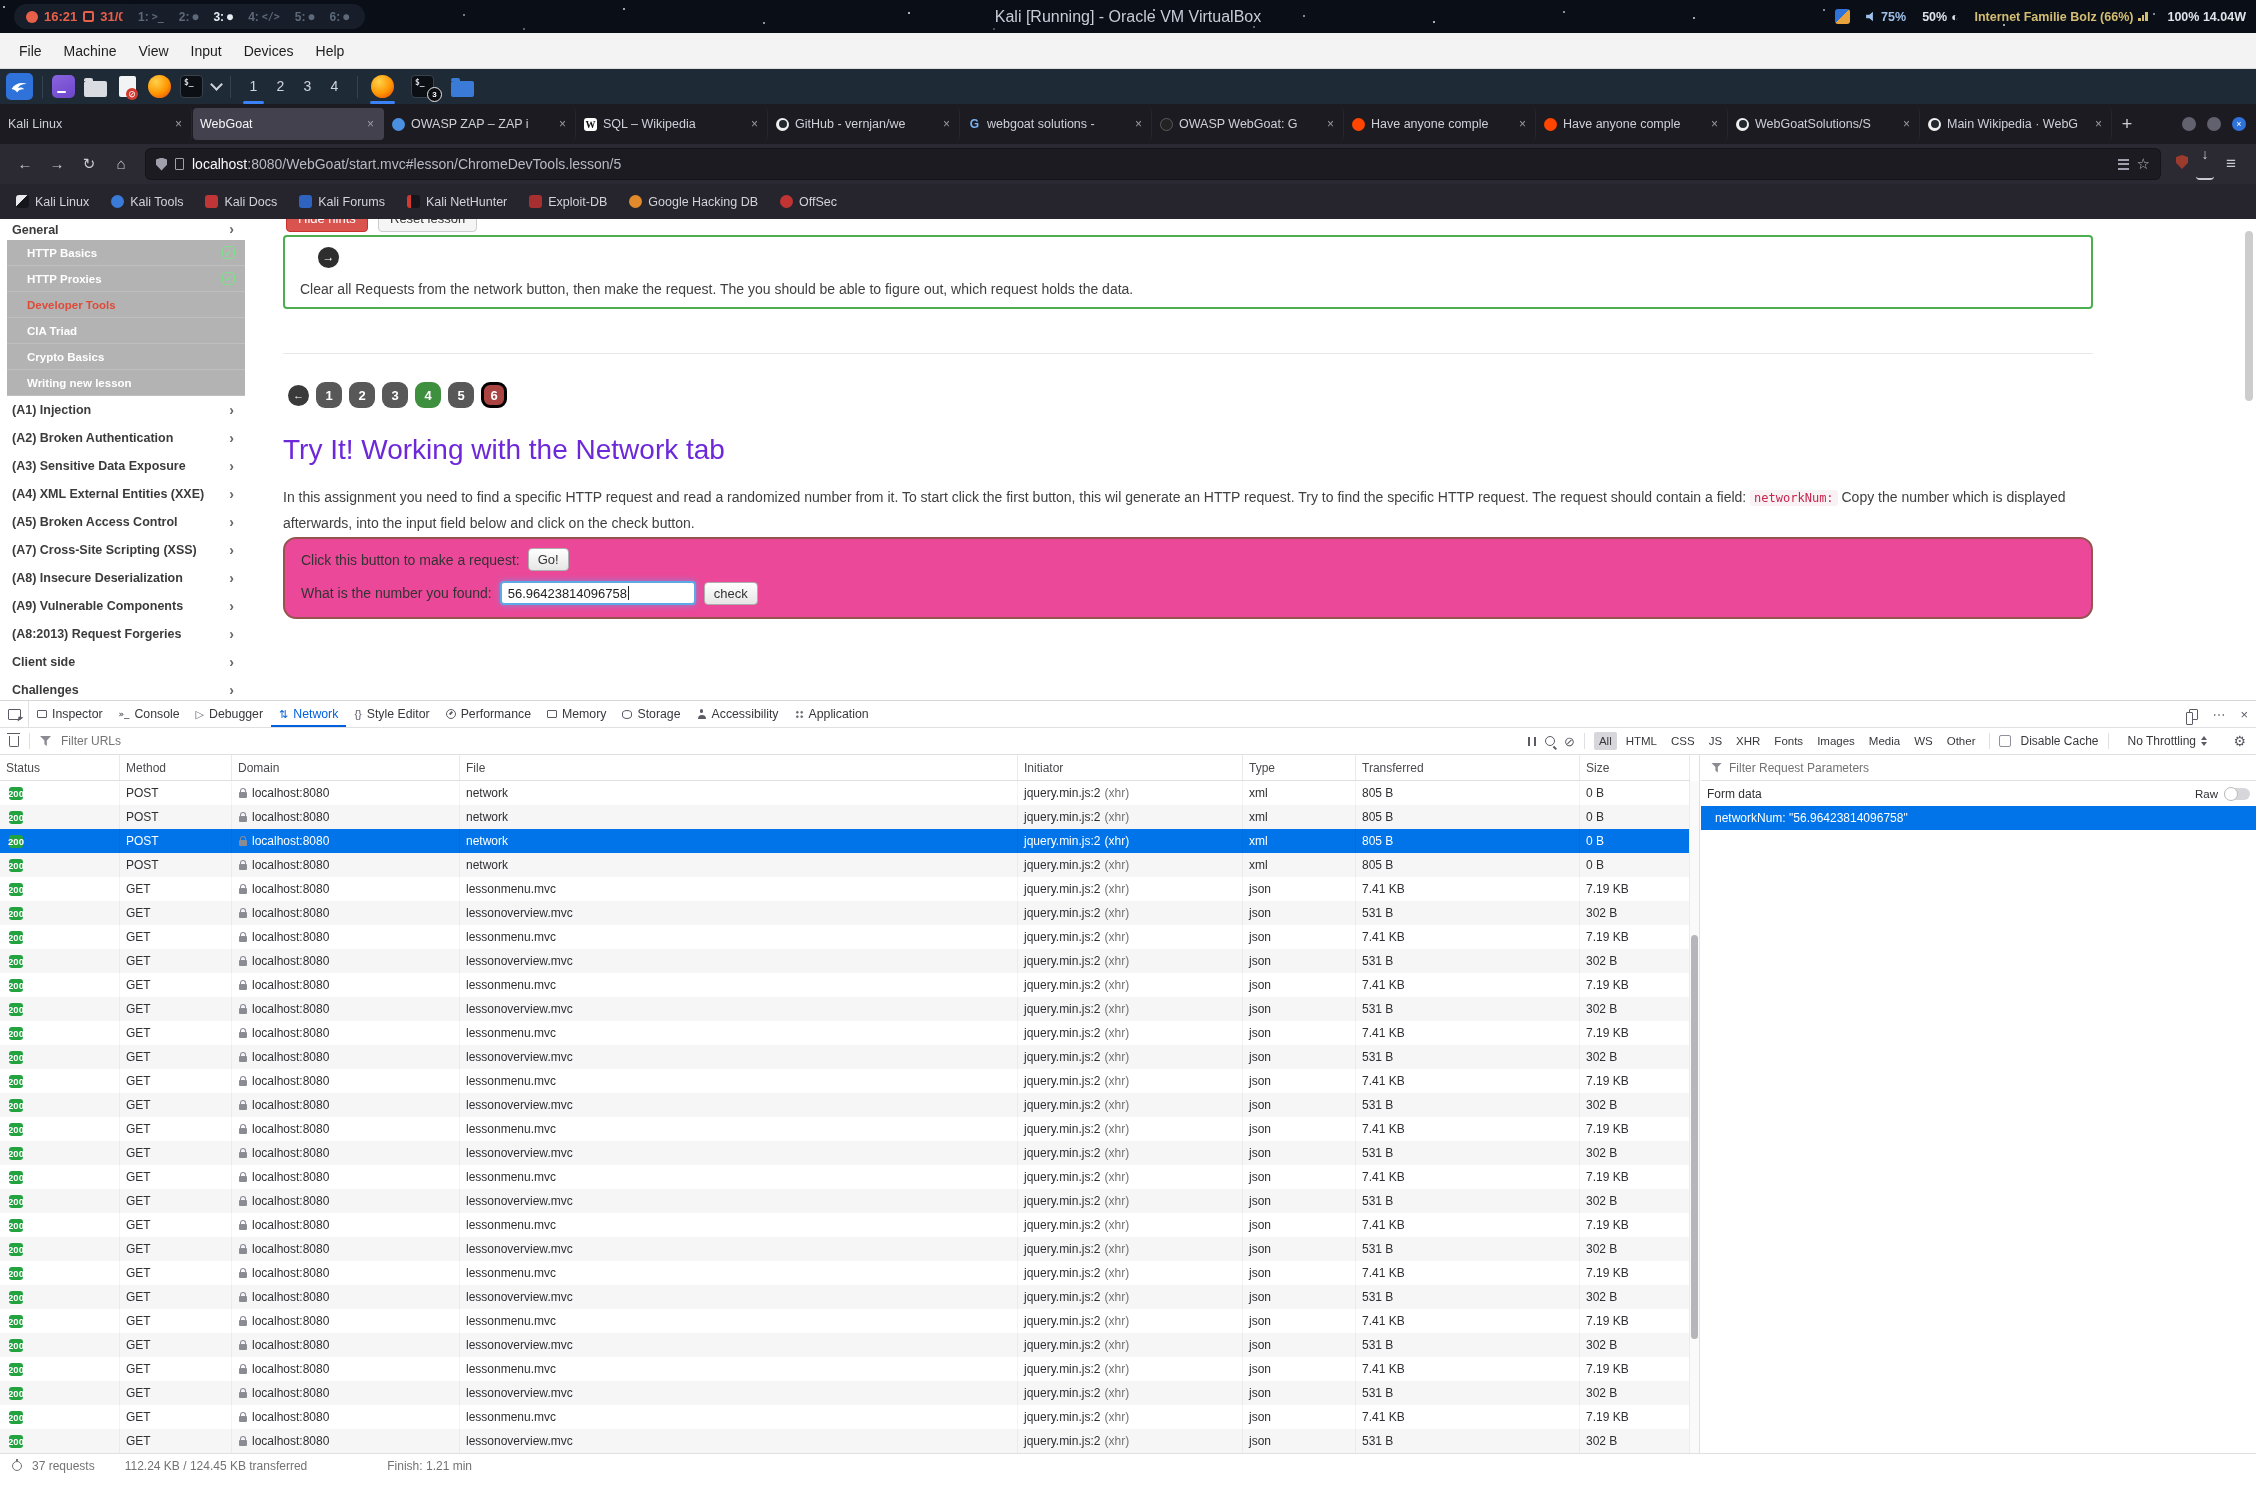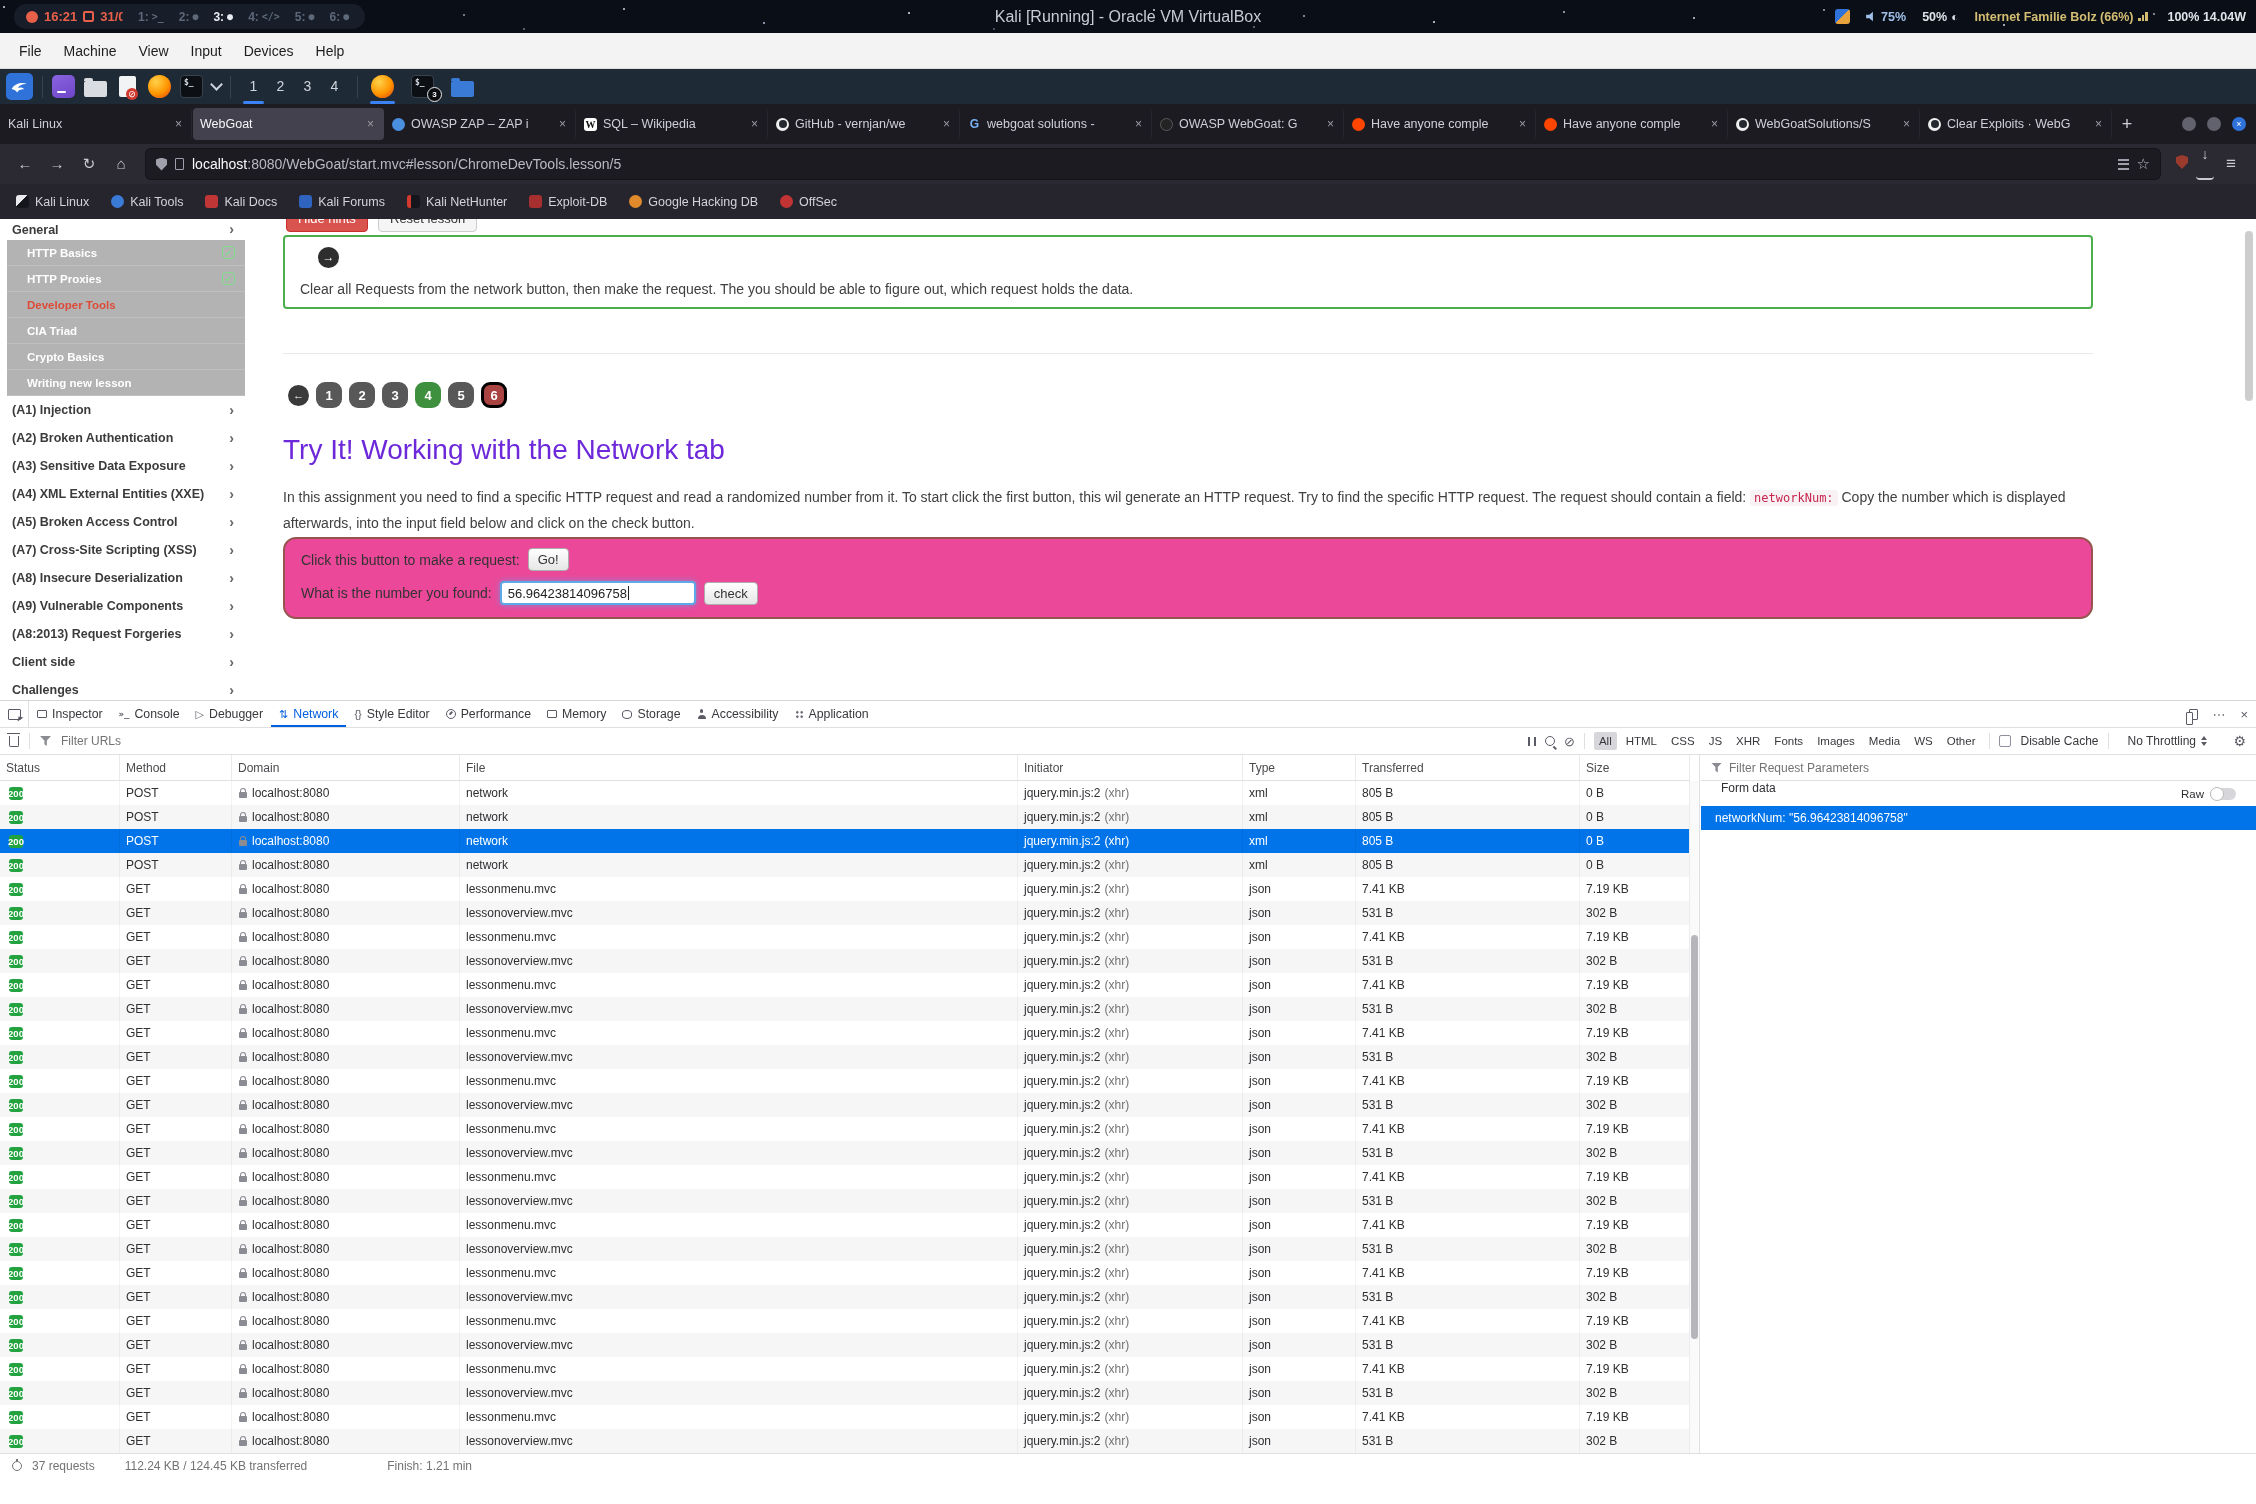--- a/index.html
+++ b/index.html
@@ -226,21 +226,21 @@
   .dt-scroll{position:absolute;top:26px;right:0;width:10px;height:672px;background:#fafafa;border-left:1px solid #ececee;box-sizing:border-box;}
   .dt-scroll .thumb{position:absolute;left:1px;top:154px;width:7px;height:404px;border-radius:4px;background:#b5b5ba;}
 
   .dt-side{position:absolute;top:54px;left:1701px;width:555px;height:699px;}
   .dt-side-tabs{height:26px;display:flex;align-items:center;gap:2px;border-bottom:1px solid #e0e0e2;padding-left:6px;box-sizing:border-box;}
   .ic-split{width:12px;height:10px;border:1.5px solid #5b5b66;border-radius:1px;box-sizing:border-box;position:relative;margin-right:6px;}
   .ic-split::after{content:"";position:absolute;right:0;top:0;width:3px;height:100%;background:#5b5b66;}
   .stab{font-size:12.3px;color:#38383d;padding:0 8px;height:26px;display:flex;align-items:center;}
   .stab.on{color:#0060df;box-shadow:inset 0 -2px 0 #0060df;}
   .dt-side-filter{height:26px;display:flex;align-items:center;gap:7px;padding-left:10px;border-bottom:1px solid #e0e0e2;box-sizing:border-box;}
-  .dt-side-sec{height:25px;display:flex;padding:0 20px;font-size:12px;color:#2f2f33;}
+  .dt-side-sec{height:25px;display:flex;align-items:center;padding:0 6px;font-size:12px;color:#2f2f33;}
   .raw{margin-left:auto;display:flex;align-items:center;gap:6px;font-size:11.5px;color:#2f2f33;}
   .tog{width:26px;height:12px;border-radius:7px;background:#d7d7db;position:relative;}
   .tog::after{content:"";position:absolute;left:0;top:-1px;width:14px;height:14px;border-radius:50%;background:#fff;
     border:1px solid #bbb;box-sizing:border-box;}
   .dt-param{height:24px;background:#0074e8;color:#fff;display:flex;align-items:center;padding-left:14px;font-size:12px;}
 
   .dt-status{position:absolute;bottom:0;left:0;width:2256px;height:25px;border-top:1px solid #e0e0e2;background:#fff;
     display:flex;align-items:center;font-size:12px;color:#737373;box-sizing:border-box;}
   .ic-stopw{width:10px;height:10px;border:1.5px solid #737373;border-radius:50%;position:relative;margin:0 10px 0 12px;box-sizing:border-box;}
   .ic-stopw::before{content:"";position:absolute;top:-3px;left:3px;width:2px;height:2px;background:#737373;}
@@ -407,21 +407,21 @@
           <span class="t">Have anyone comple</span>
           <span class="x">×</span>
         </div>
         <div class="fftab">
           <span class="fav fav-github"></span>
           <span class="t">WebGoatSolutions/S</span>
           <span class="x">×</span>
         </div>
         <div class="fftab">
           <span class="fav fav-github"></span>
-          <span class="t">Clear Exploits · WebG</span>
+          <span class="t">Main Wikipedia · WebG</span>
           <span class="x">×</span>
         </div>
         <div class="newtab">+</div>
       </div>
     <div class="winctl">
       <span class="wc"></span>
       <span class="wc"></span>
       <span class="wc close">×</span>
     </div>
   </div>

